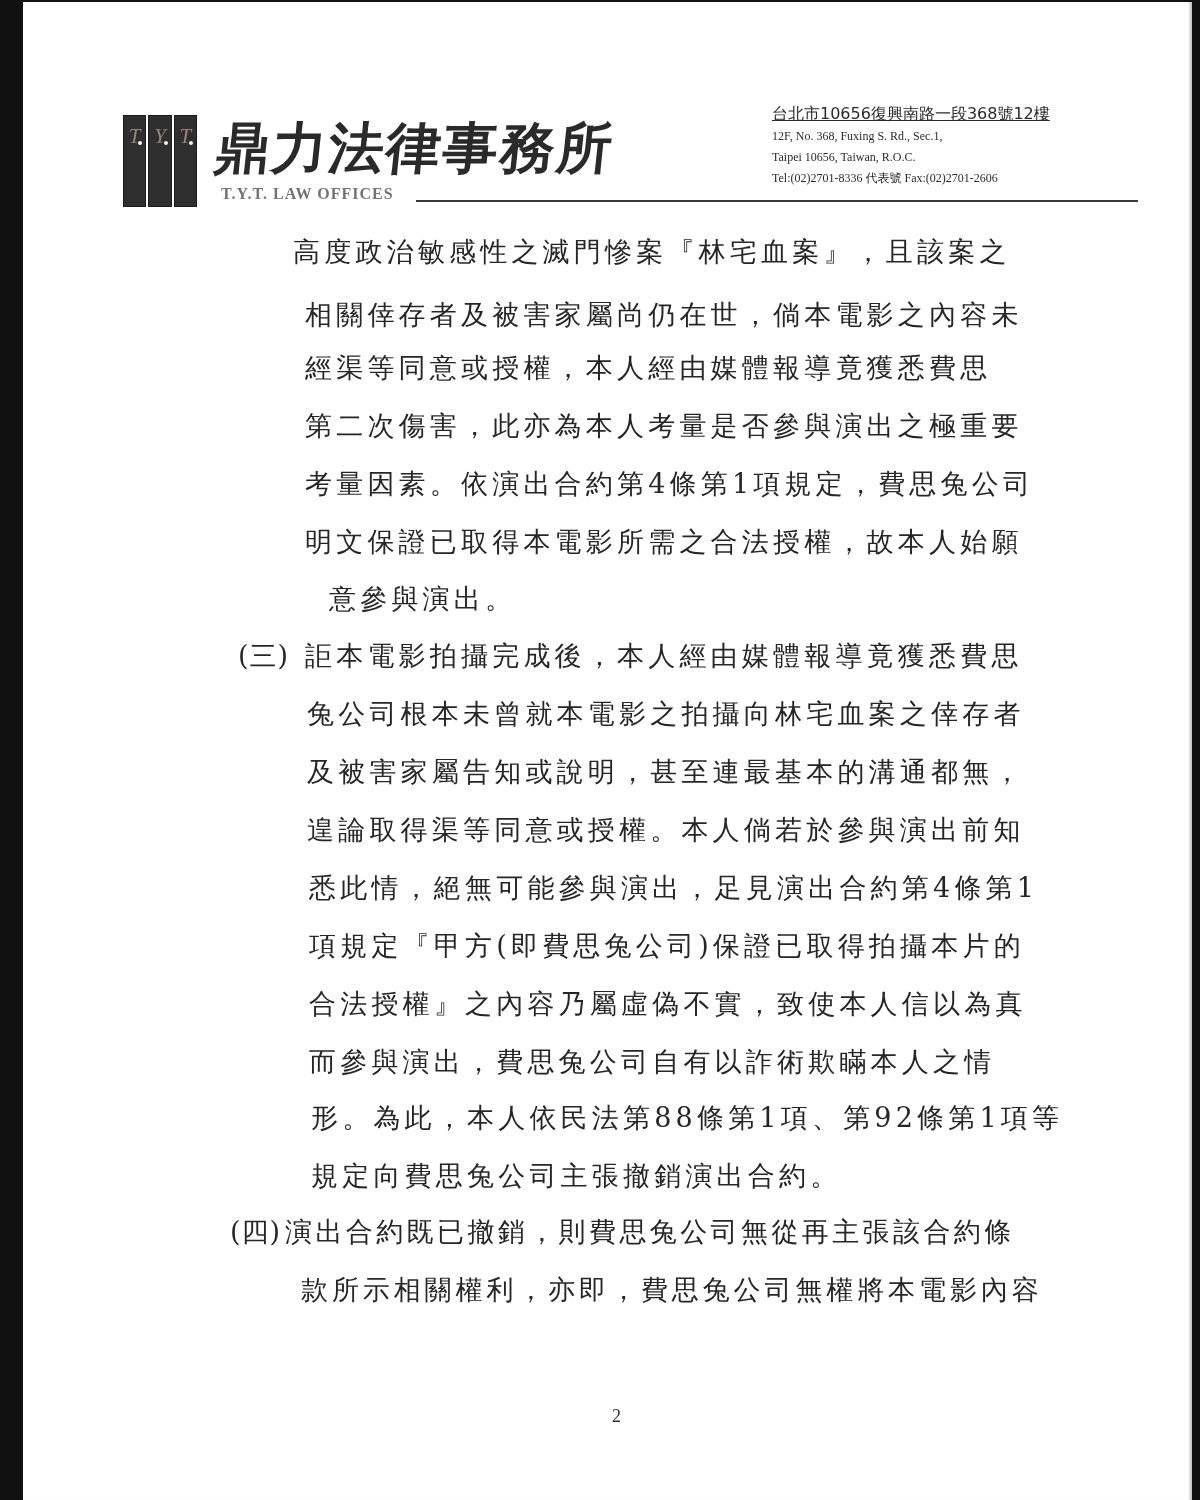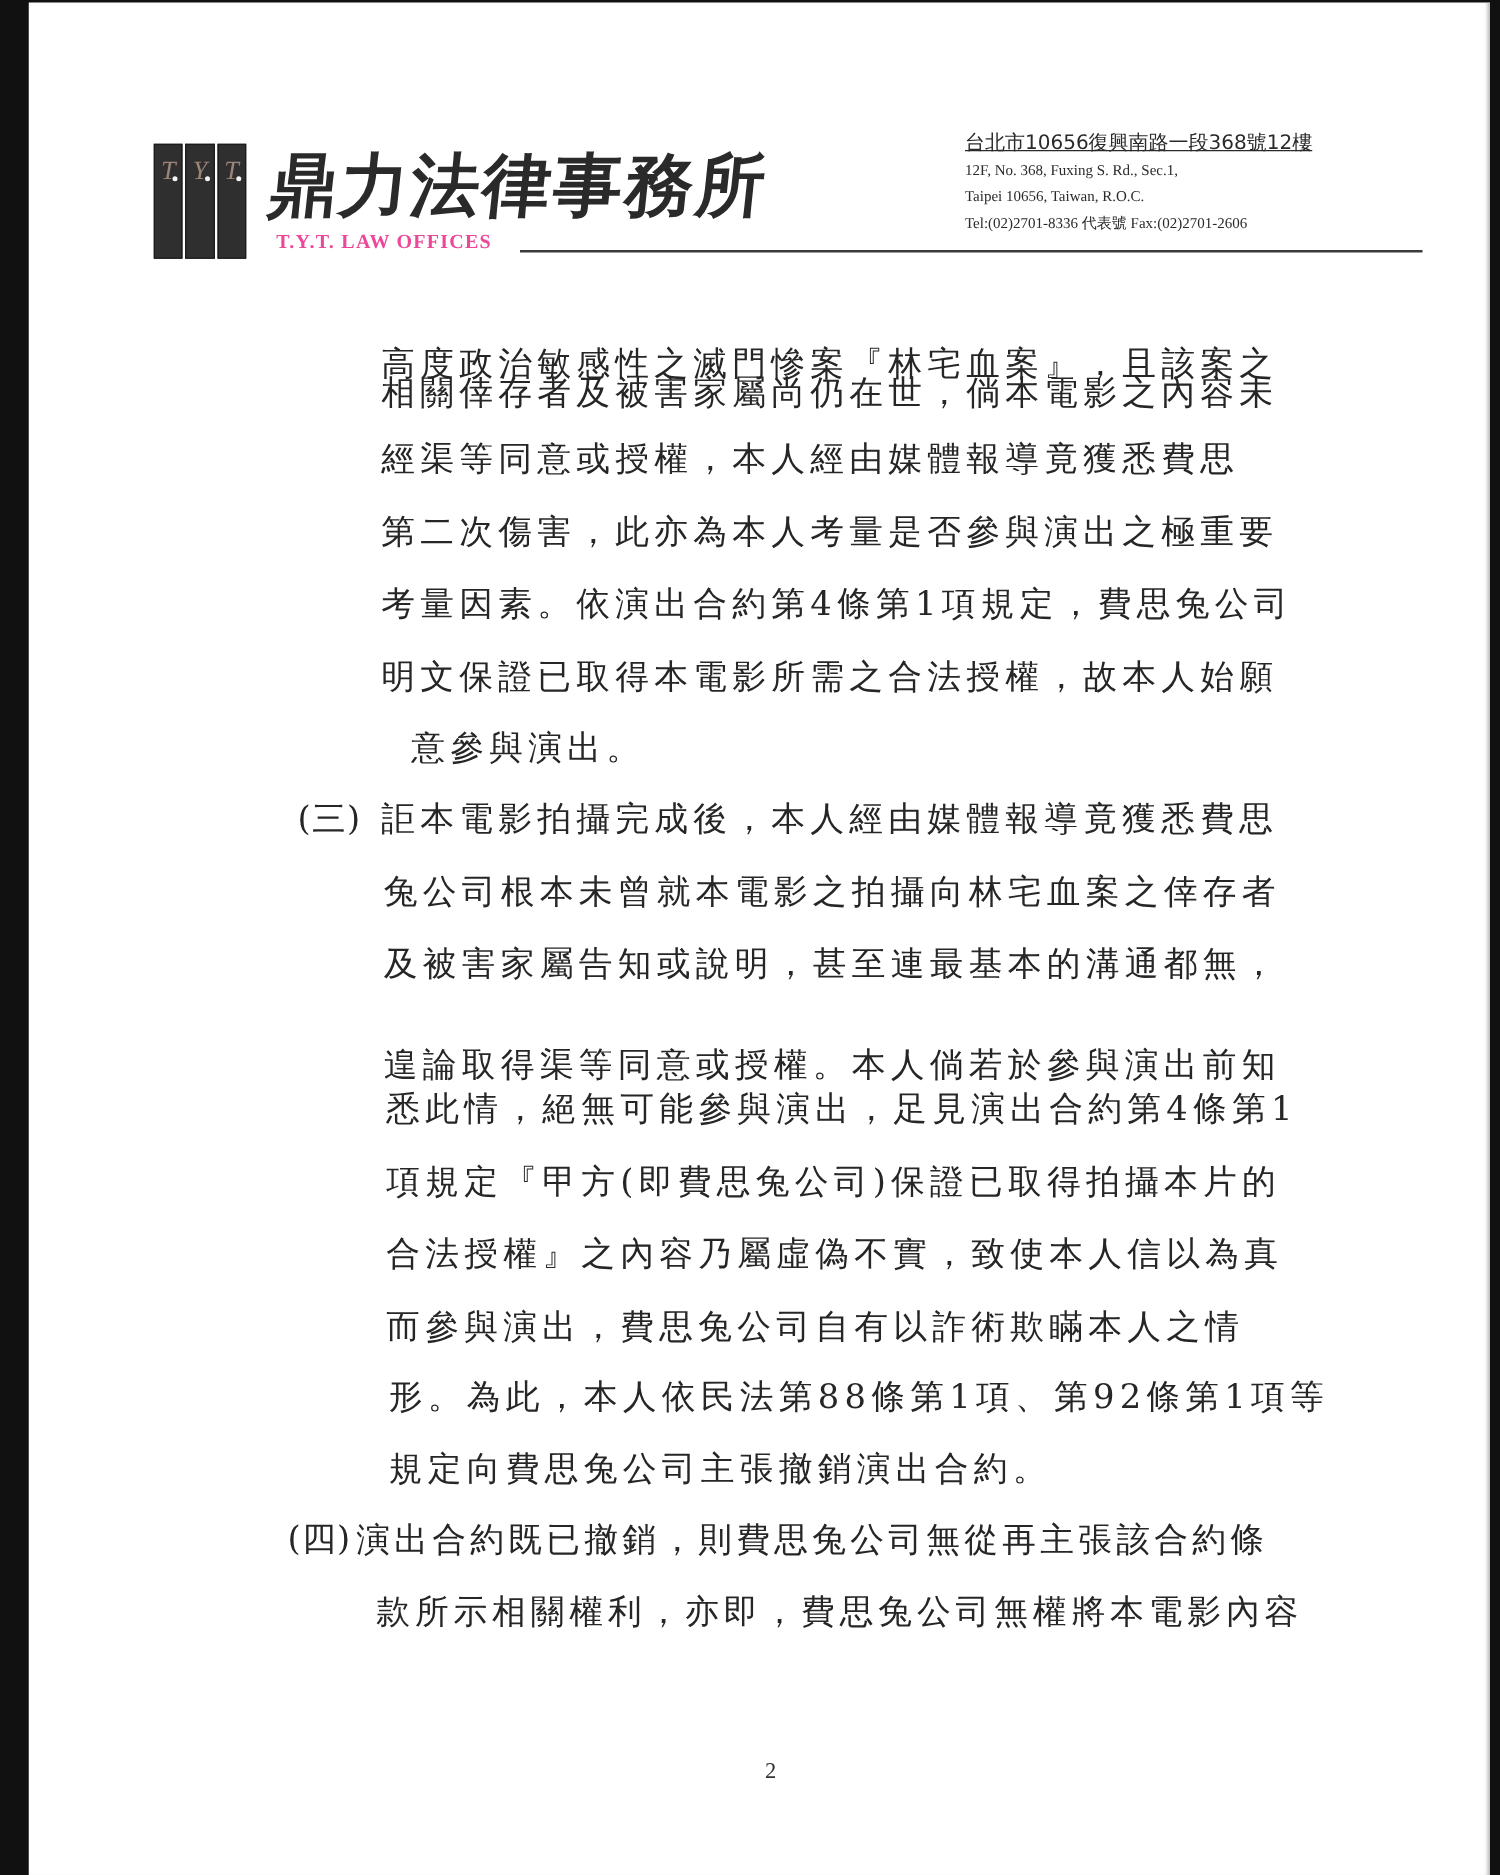--- a/index.html
+++ b/index.html
@@ -70,21 +70,21 @@
       line-height: 66px;
       transform: skewX(-6deg);
     }
     .firm-name-en {
       position: absolute;
       left: 198px;
       top: 183px;
       font-family: "Liberation Serif", serif;
       font-size: 16px;
       font-weight: bold;
-      color: #ec4899;
+      color: #737373;
       letter-spacing: 1px;
     }
     .header-rule {
       position: absolute;
       left: 393px;
       top: 198px;
       width: 722px;
       height: 2px;
       background: #3a3a3a;
     }
@@ -164,33 +164,33 @@
 
   <div class="address">
     <div class="line cn">台北市10656復興南路一段368號12樓</div>
     <div class="line">12F, No. 368, Fuxing S. Rd., Sec.1,</div>
     <div class="line">Taipei 10656, Taiwan, R.O.C.</div>
     <div class="line">Tel:(02)2701-8336 代表號  Fax:(02)2701-2606</div>
   </div>
 
   <div class="body-text">
 
-    <div class="tline" style="left:282px; top:233px;margin-top:40px;">高度政治敏感性之滅門慘案『林宅血案』，且該案之</div>
+    <div class="tline" style="left:270px; top:233px;">高度政治敏感性之滅門慘案『林宅血案』，且該案之</div>
     <div class="tline" style="left:282px; top:296px;">相關倖存者及被害家屬尚仍在世，倘本電影之內容未</div>
     <div class="tline" style="left:282px; top:349px;">經渠等同意或授權，本人經由媒體報導竟獲悉費思</div>
     <div class="tline" style="left:282px; top:407px;">第二次傷害，此亦為本人考量是否參與演出之極重要</div>
     <div class="tline" style="left:282px; top:465px;">考量因素。依演出合約第4條第1項規定，費思兔公司</div>
     <div class="tline" style="left:282px; top:523px;text-align:right;">明文保證已取得本電影所需之合法授權，故本人始願</div>
     <div class="tline" style="left:282px; top:580px;margin-left:24px;">意參與演出。</div>
 
     <div class="plabel" style="left:215px; top:637px;">(三)</div>
     <div class="tline" style="left:282px; top:637px;">詎本電影拍攝完成後，本人經由媒體報導竟獲悉費思</div>
     <div class="tline" style="left:284px; top:695px;">兔公司根本未曾就本電影之拍攝向林宅血案之倖存者</div>
     <div class="tline" style="left:284px; top:753px;">及被害家屬告知或說明，甚至連最基本的溝通都無，</div>
-    <div class="tline" style="left:284px; top:834px;text-align:right;">遑論取得渠等同意或授權。本人倘若於參與演出前知</div>
+    <div class="tline" style="left:284px; top:811px;text-align:right;">遑論取得渠等同意或授權。本人倘若於參與演出前知</div>
     <div class="tline" style="left:286px; top:869px;">悉此情，絕無可能參與演出，足見演出合約第4條第1</div>
     <div class="tline" style="left:286px; top:927px;">項規定『甲方(即費思兔公司)保證已取得拍攝本片的</div>
     <div class="tline" style="left:286px; top:985px;">合法授權』之內容乃屬虛偽不實，致使本人信以為真</div>
     <div class="tline" style="left:286px; top:1043px;">而參與演出，費思兔公司自有以詐術欺瞞本人之情</div>
     <div class="tline" style="left:288px; top:1099px;">形。為此，本人依民法第88條第1項、第92條第1項等</div>
     <div class="tline" style="left:288px; top:1157px;">規定向費思兔公司主張撤銷演出合約。</div>
 
     <div class="plabel" style="left:207px; top:1213px;">(四)</div>
     <div class="tline" style="left:262px; top:1213px; letter-spacing:3.4px;font-family:Liberation Serif, serif;">演出合約既已撤銷，則費思兔公司無從再主張該合約條</div>
     <div class="tline" style="left:278px; top:1271px; letter-spacing:3.9px;">款所示相關權利，亦即，費思兔公司無權將本電影內容</div>

